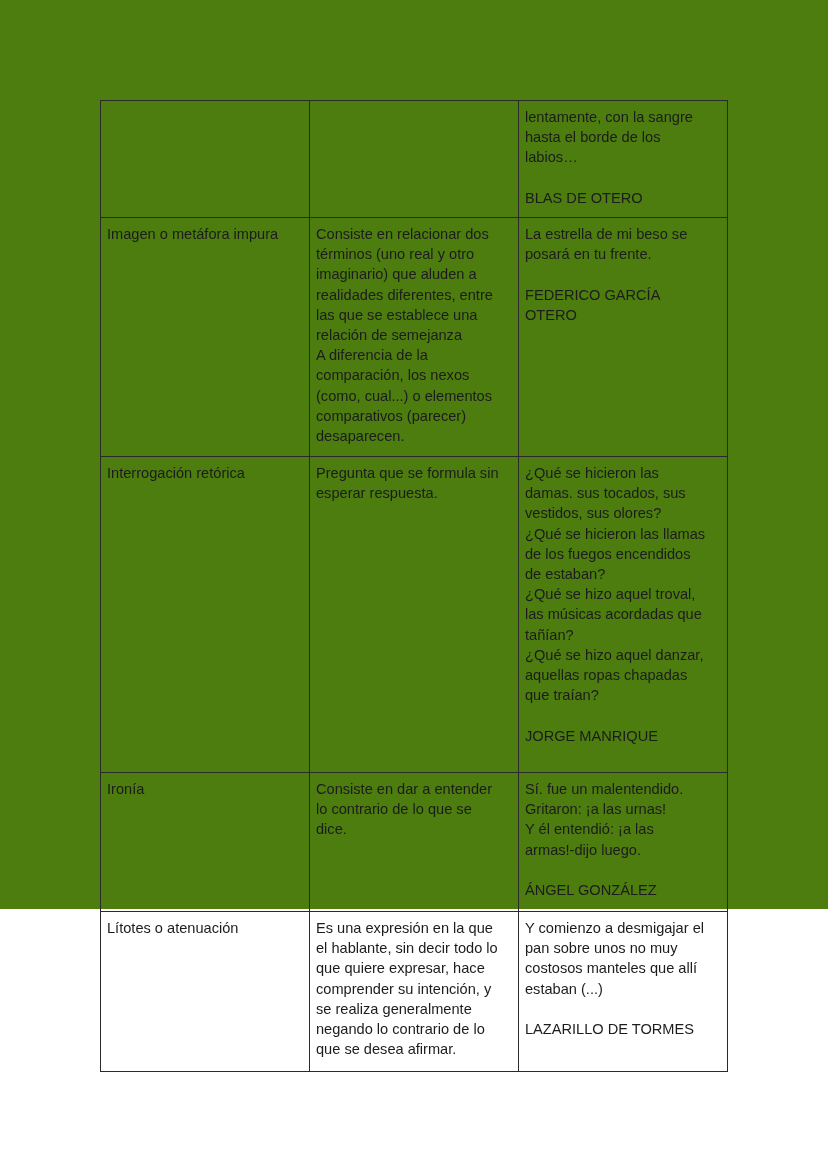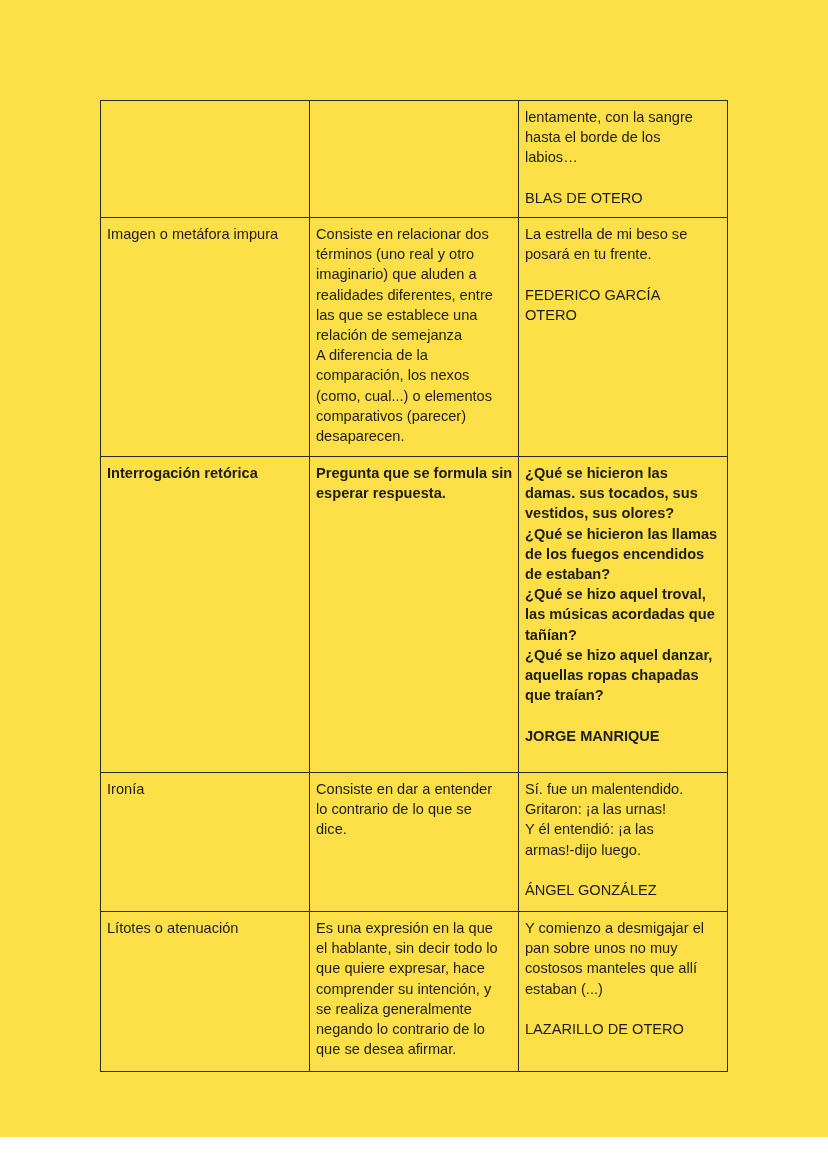--- a/index.html
+++ b/index.html
@@ -11,22 +11,22 @@
       width: 828px;
       height: 1169px;
       position: relative;
       overflow: hidden;
       font-family: "Liberation Sans", sans-serif;
       color: #1a1a1a;
     }
     .page {
       position: absolute;
       left: 0; top: 0;
-      width: 828px; height: 1137px;
-      background: #fde047;
+      width: 828px; height: 909px;
+      background: #4d7c0f;
     }
     table.figures {
       position: absolute;
       left: 100px;
       top: 100px;
       width: 626px;
       border-collapse: collapse;
       table-layout: fixed;
     }
     table.figures td {
@@ -37,21 +37,21 @@
       line-height: 20.2px;
       color: #1c1c1c;
     }
     td.col-name { width: 196px; }
     td.col-def { width: 196px; }
     td.col-ex { width: 196px; }
     .line { display: block; white-space: nowrap; }
     .gap { display: block; height: 20.2px; }
     tr.r0 td { height: 104px; }
     tr.r1 td { height: 226px; }
-    tr.r2 td { height: 303px; font-weight: bold; }
+    tr.r2 td { height: 303px; }
     tr.r3 td { height: 126px; border-radius: 15px; }
     tr.r4 td { height: 147px; }
   </style>
 </head>
 <body>
 
 <div class="page">
   <table class="figures">
     <tbody>
 
@@ -152,18 +152,18 @@
           <span class="line">se realiza generalmente</span>
           <span class="line">negando lo contrario de lo</span>
           <span class="line">que se desea afirmar.</span>
         </td>
         <td class="col-ex">
           <span class="line">Y comienzo a desmigajar el</span>
           <span class="line">pan sobre unos no muy</span>
           <span class="line">costosos manteles que allí</span>
           <span class="line">estaban (...)</span>
           <span class="gap"></span>
-          <span class="line">LAZARILLO DE OTERO</span>
+          <span class="line">LAZARILLO DE TORMES</span>
         </td>
       </tr>
     </tbody>
   </table>
 </div>
 
 </body></html>

